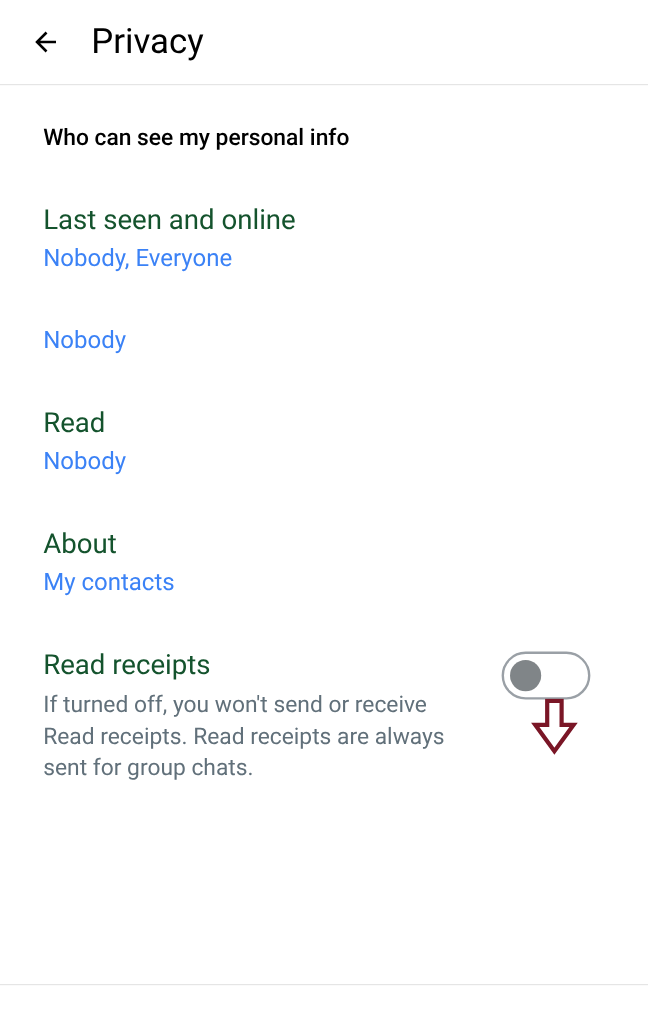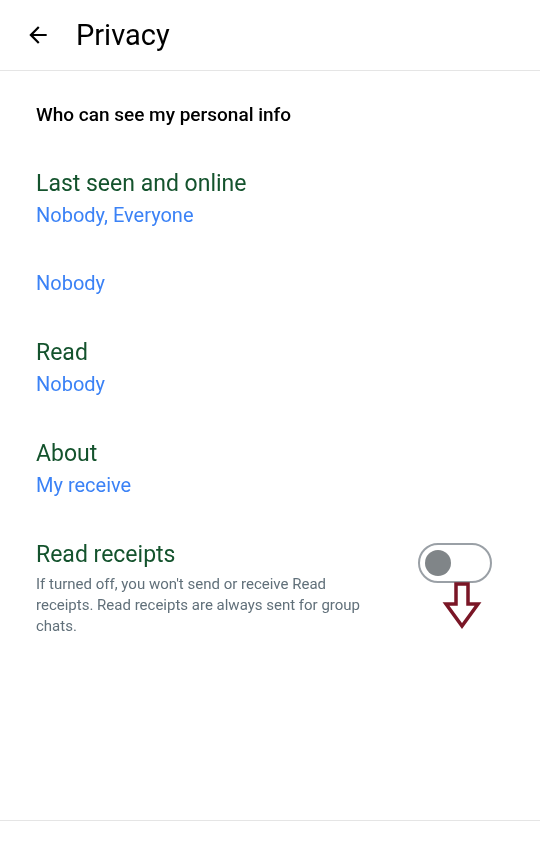--- a/index.html
+++ b/index.html
@@ -57,21 +57,21 @@
       color: #14532d;
       font-weight: 400;
       margin-bottom: 6px;
     }
     .setting-value {
       font-size: 20px;
       color: #3b82f6;
       font-weight: 400;
     }
     .setting-description {
-      font-size: 15px;
+      font-size: 19px;
       color: #61707a;
       font-weight: 400;
       line-height: 1.4;
       max-width: 340px;
     }
     .toggle-row {
       display: flex;
       align-items: flex-start;
       justify-content: space-between;
       margin-bottom: 44px;
@@ -141,21 +141,21 @@
     <div class="setting-value">Nobody</div>
   </div>
 
   <div class="setting-item">
     <div class="setting-title">Read</div>
     <div class="setting-value">Nobody</div>
   </div>
 
   <div class="setting-item">
     <div class="setting-title">About</div>
-    <div class="setting-value">My receive</div>
+    <div class="setting-value">My contacts</div>
   </div>
 
   <div class="toggle-row">
     <div class="toggle-left">
       <div class="setting-title">Read receipts</div>
       <div class="setting-description">If turned off, you won't send or receive Read receipts. Read receipts are always sent for group chats.</div>
     </div>
     <div class="toggle-switch">
       <div class="toggle-thumb"></div>
     </div>

